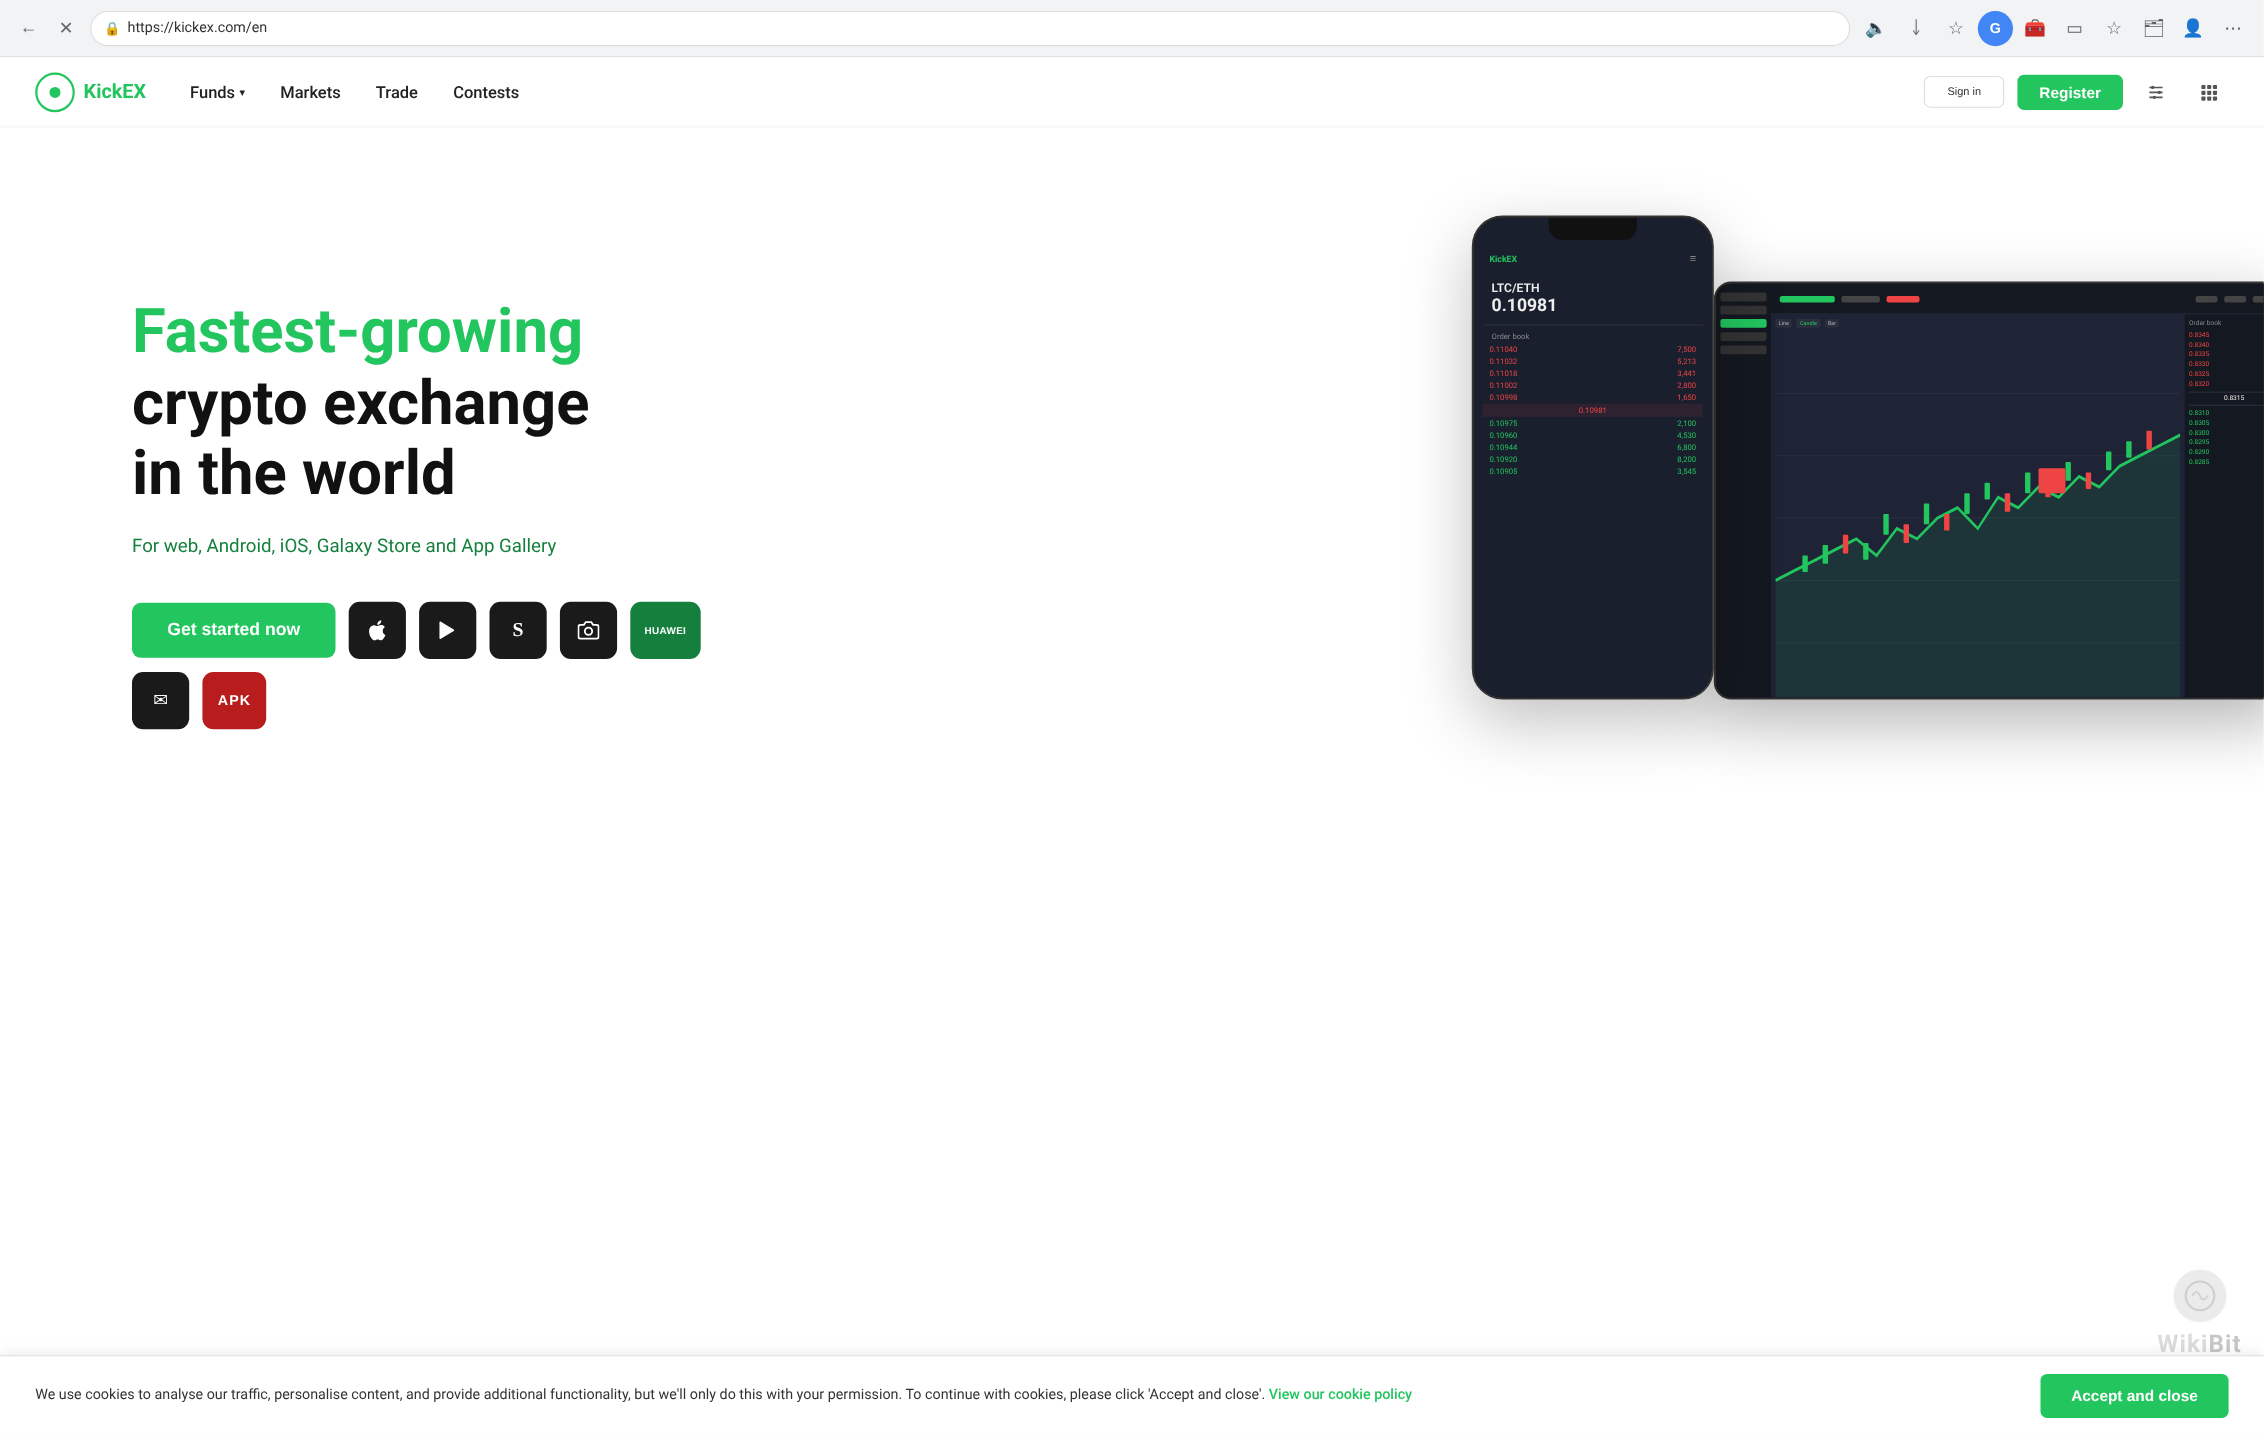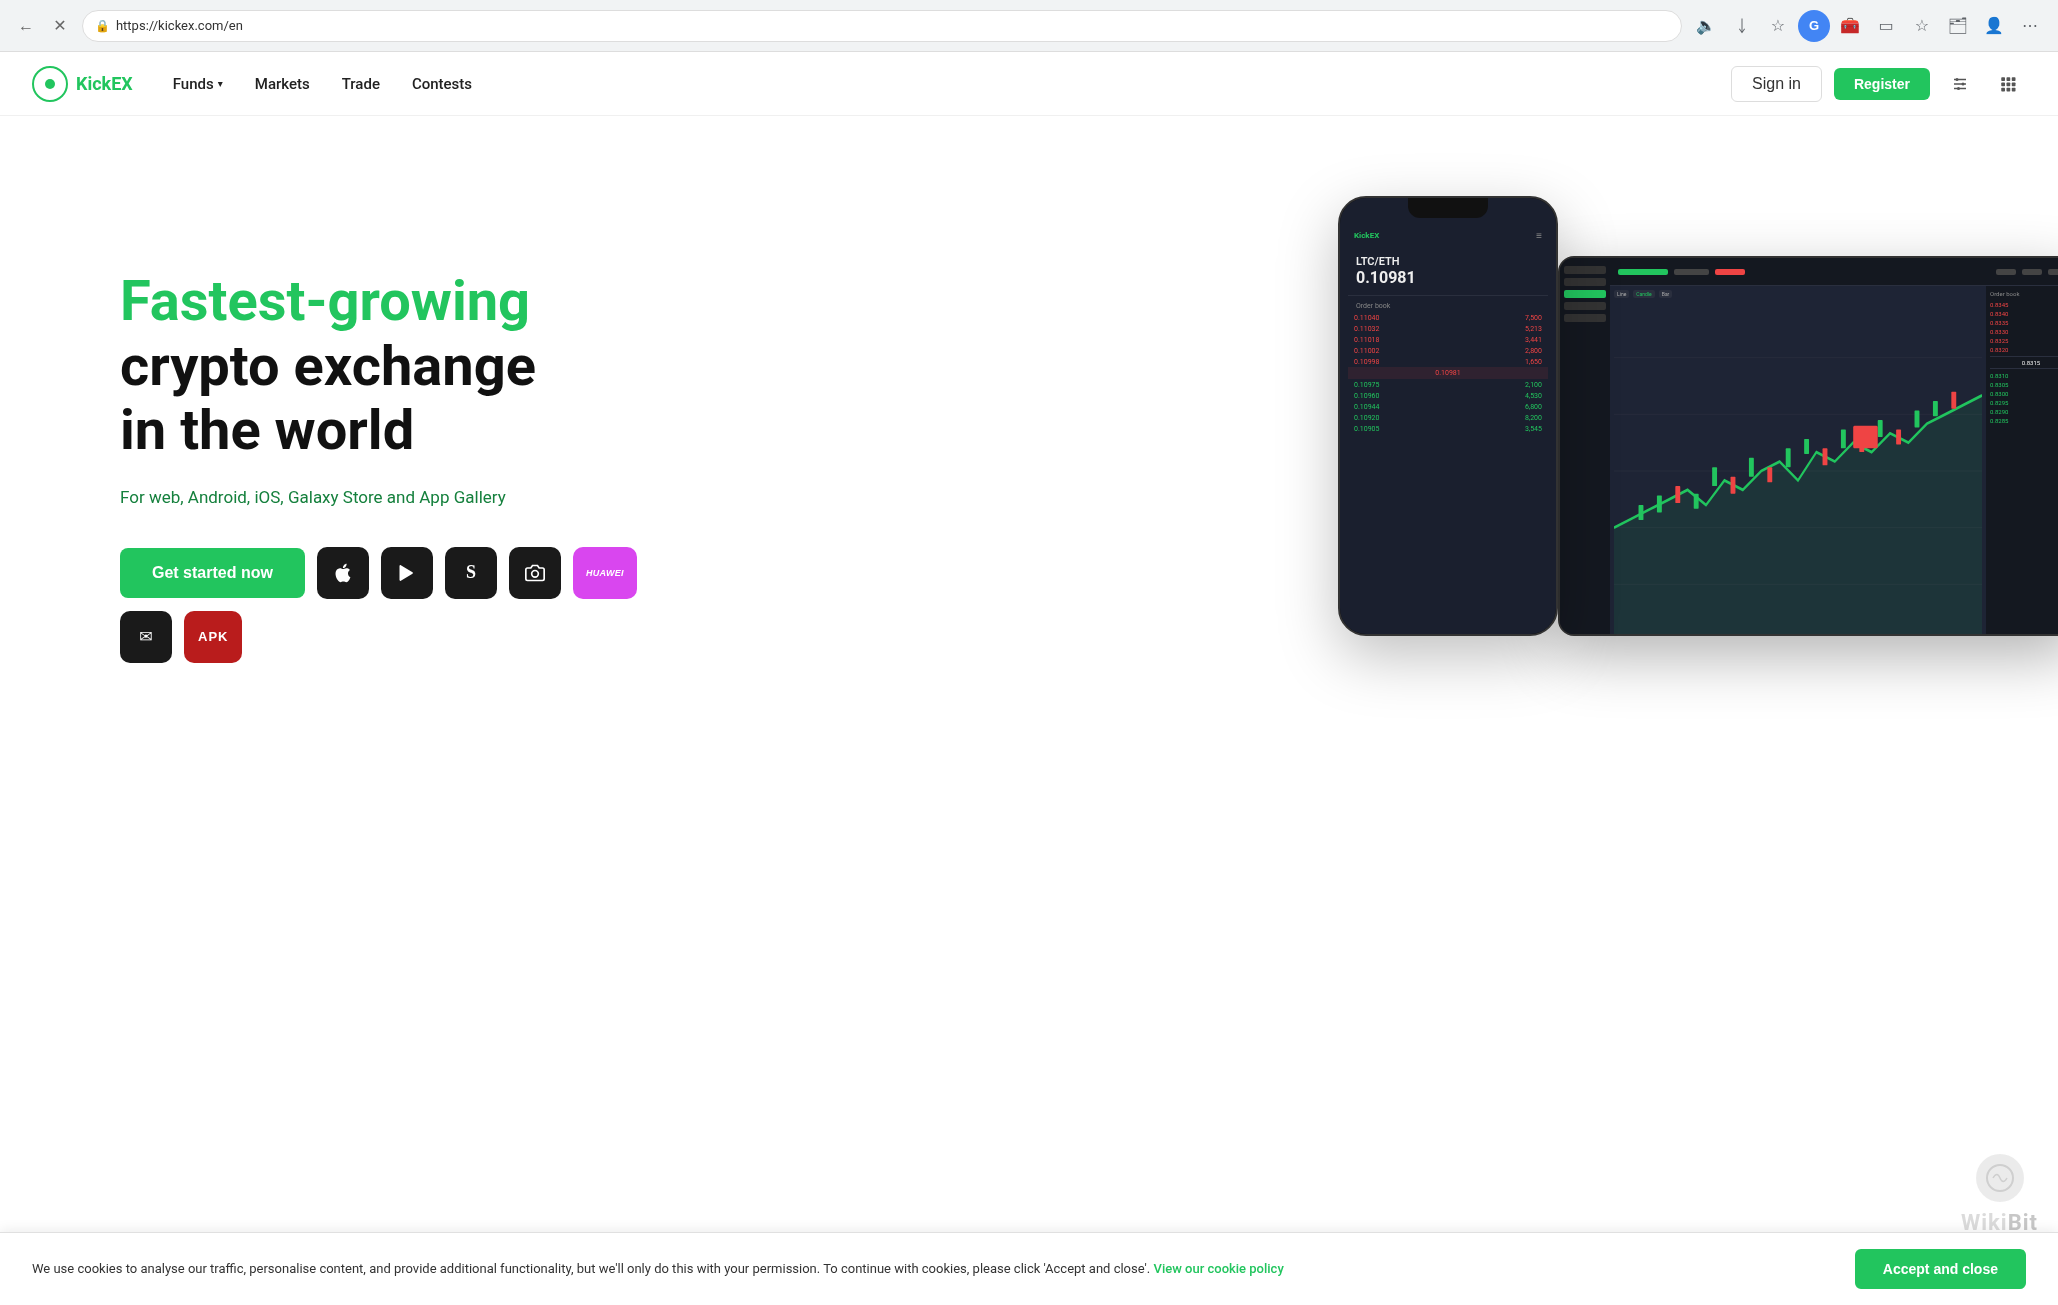--- a/index.html
+++ b/index.html
@@ -85,21 +85,21 @@
       font-weight: 500;
       display: flex; align-items: center; gap: 4px;
       cursor: pointer;
     }
     .nav-actions { display: flex; align-items: center; gap: 12px; }
     .btn-signin {
       padding: 8px 20px;
       border: 1px solid #ddd;
       border-radius: 6px;
       background: #fff;
-      font-size: 16px;
+      font-size: 10px;
       font-weight: 500;
       cursor: pointer;
       color: #333;
     }
     .btn-register {
       padding: 8px 20px;
       border: none;
       border-radius: 6px;
       background: #22c55e;
       font-size: 14px;
@@ -158,30 +158,29 @@
       background: #1a1a1a;
       border: none;
       border-radius: 10px;
       cursor: pointer;
       display: flex; align-items: center; justify-content: center;
       color: #fff;
       font-size: 22px;
     }
     .app-btn-huawei {
       width: 64px; height: 52px;
-      background: #d946ef;
+      background: #15803d;
       border: none;
       border-radius: 10px;
       cursor: pointer;
       display: flex; align-items: center; justify-content: center;
       color: #fff;
       font-size: 10px;
       font-weight: 700;
       letter-spacing: 0.5px;
-      font-style: italic;
     }
     .app-btn-apk {
       padding: 0 14px;
       height: 52px;
       background: #b91c1c;
       border: none;
       border-radius: 10px;
       cursor: pointer;
       display: flex; align-items: center; justify-content: center;
       color: #fff;

